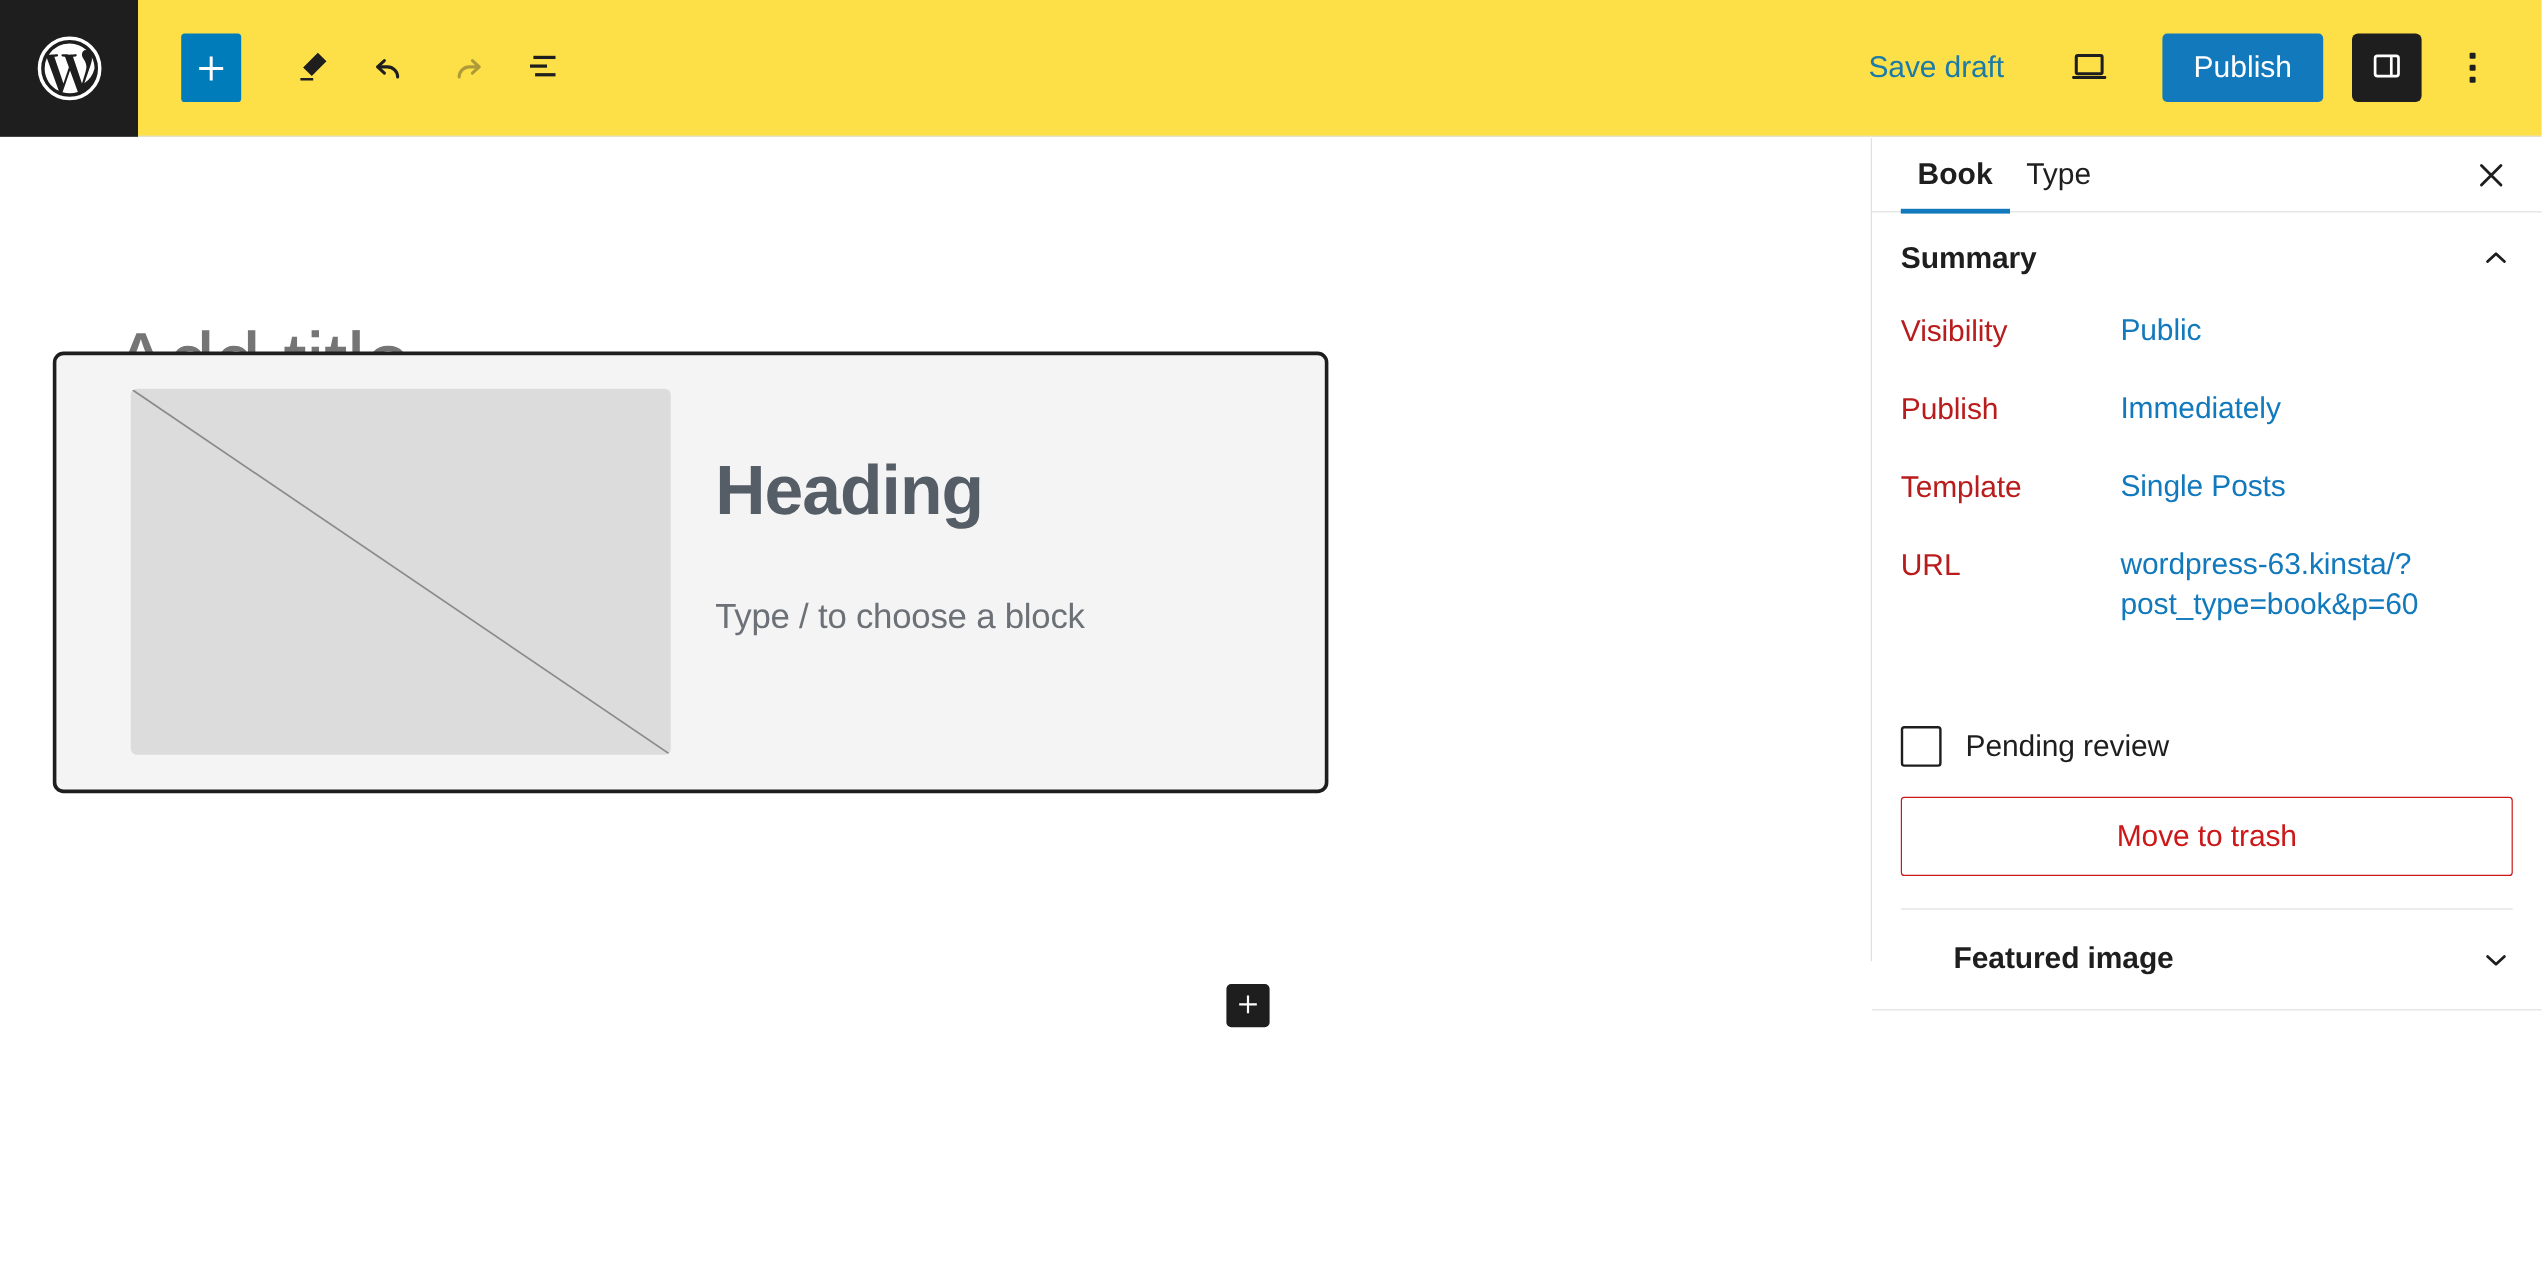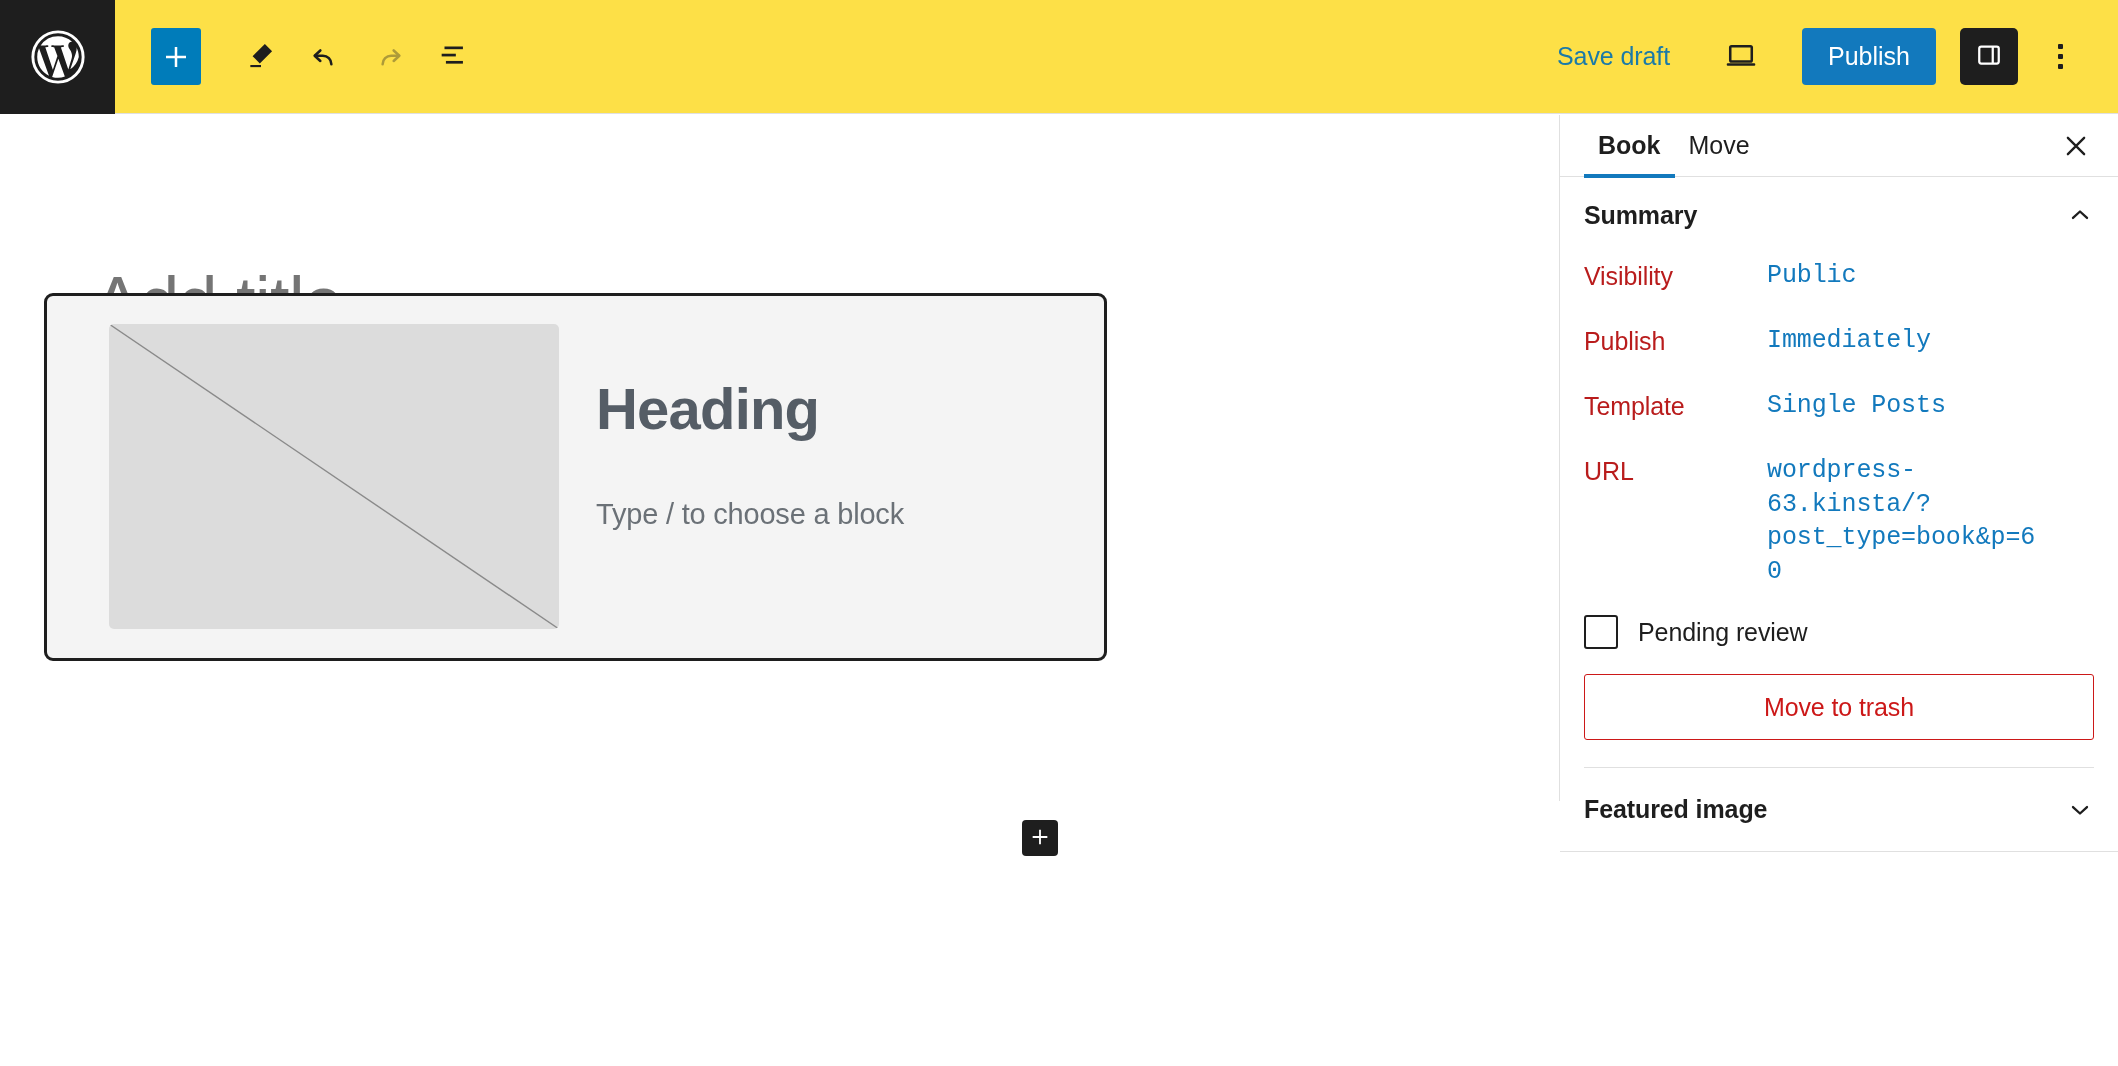--- a/index.html
+++ b/index.html
@@ -233,21 +233,21 @@
     letter-spacing: -0.1px;
     padding-top: 3px;
   }
   .sb-row .val {
     font-size: 25px;
     color: #1279bd;
     background: none; border: none;
     cursor: pointer;
     text-align: left;
     padding: 0;
-    font-family: Liberation Mono, monospace;
+    font-family: Liberation Sans, sans-serif;
     letter-spacing: -0.1px;
     line-height: 1.34;
     word-break: break-word;
     max-width: 270px;
   }
   .sb-row.url-row { min-height: 130px; }
 
   .pending {
     display: flex; align-items: center;
     gap: 20px;
@@ -289,20 +289,21 @@
   .featured-head {
     padding: 0 24px;
     height: 84px;
     display: flex; align-items: center; justify-content: space-between;
     cursor: pointer;
     border-bottom: 1px solid #e0e0e0;
   }
   .featured-head h2 {
     font-size: 25px; font-weight: 600; color: #1e1e1e;
     letter-spacing: -0.1px;
+    margin-left: 44px;
   }
 </style>
 </head>
 <body>
 
 <div class="toolbar">
 
   <div class="wp-logo-box">
     <span>
       <svg width="58" height="58" viewBox="0 0 24 24" fill="none">
@@ -412,21 +413,21 @@
           <path d="M11 4h2v7h7v2h-7v7h-2v-7H4v-2h7V4z" fill="#fff"></path>
         </svg>
     </span>
   </button>
 </div>
 
 <div class="sidebar">
 
   <div class="sb-tabs">
     <button class="sb-tab active">Book</button>
-    <button class="sb-tab">Move</button>
+    <button class="sb-tab">Type</button>
     <button class="sb-close">
       <span>
         <svg width="30" height="30" viewBox="0 0 24 24" fill="none">
           <path d="M5.5 5.5l13 13M18.5 5.5l-13 13" stroke="#1e1e1e" stroke-width="1.9" stroke-linecap="round"></path>
         </svg>
       </span>
     </button>
   </div>
 
   <div class="sb-section">

